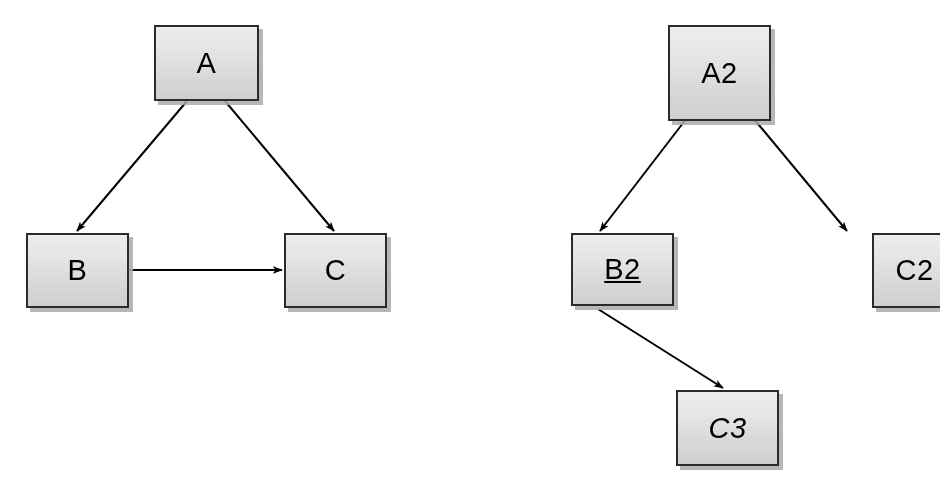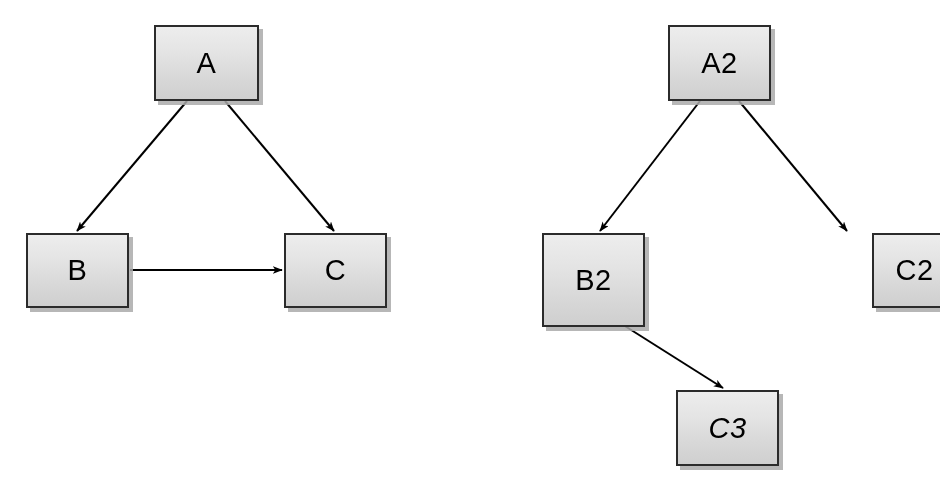--- a/index.html
+++ b/index.html
@@ -72,24 +72,24 @@
   <div id="nodes-group">
       <div class="node" style="left: 154px; top: 25px; width: 105px; height: 76px;">
         <span class="node-label">A</span>
       </div>
       <div class="node" style="left: 26px; top: 233px; width: 103px; height: 75px;">
         <span class="node-label">B</span>
       </div>
       <div class="node" style="left: 284px; top: 233px; width: 103px; height: 75px;">
         <span class="node-label">C</span>
       </div>
-      <div class="node" style="left: 668px; top: 25px; width: 103px; height: 76px;">
+      <div class="node" style="left: 668px; top: 25px; width: 103px; height: 96px;">
         <span class="node-label">A2</span>
       </div>
-      <div class="node" style="left: 542px; top: 233px; width: 103px; height: 94px;">
+      <div class="node" style="left: 571px; top: 233px; width: 103px; height: 73px; text-decoration: underline;">
         <span class="node-label">B2</span>
       </div>
       <div class="node" style="left: 824px; top: 233px; width: 85px; height: 75px; margin-left: 48px;">
         <span class="node-label">C2</span>
       </div>
       <div class="node" style="left: 676px; top: 390px; width: 103px; height: 76px; font-style: italic;">
         <span class="node-label">C3</span>
       </div>
     </div>
 

